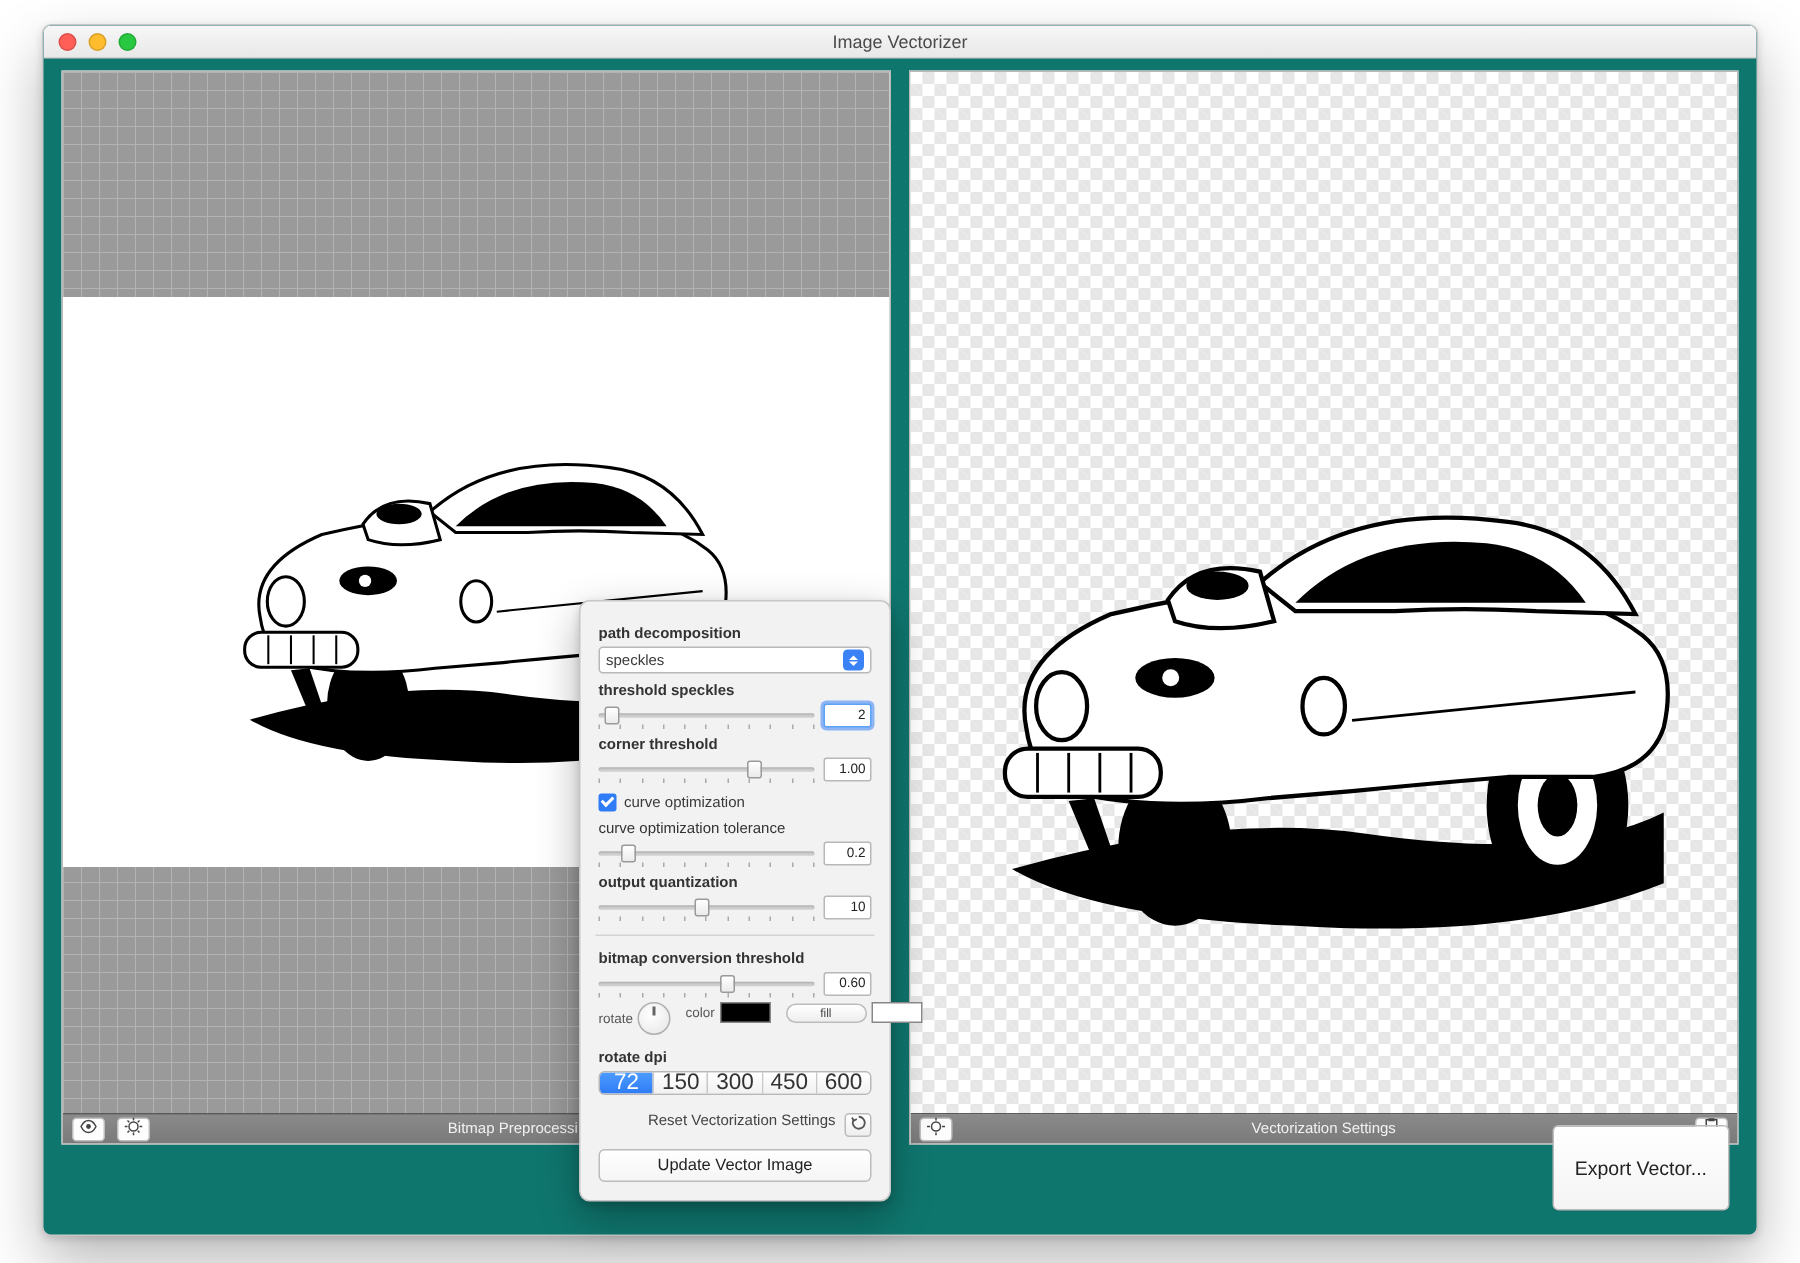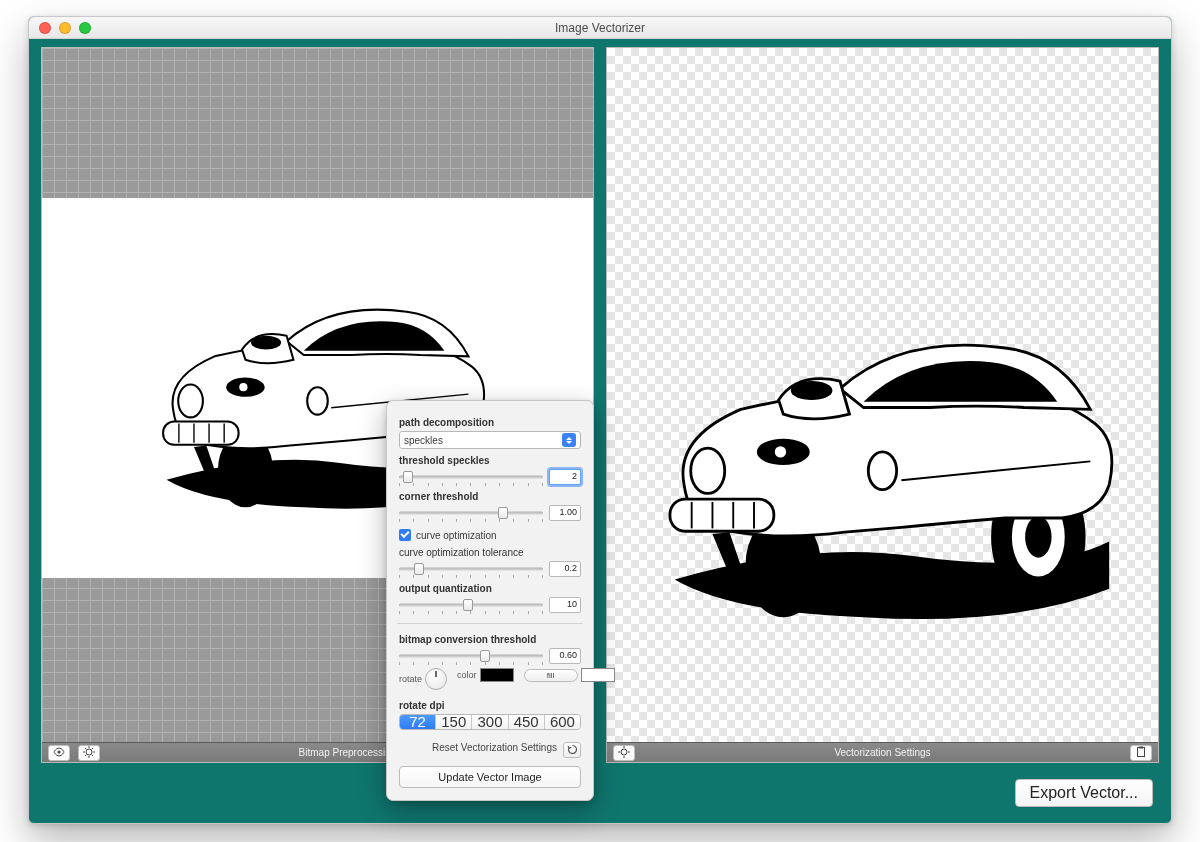--- a/index.html
+++ b/index.html
@@ -99,22 +99,22 @@
     width:22px; height:16px;
     display:flex; align-items:center; justify-content:center;
   }
 
   .export-btn {
     position:absolute;
     right:18px; bottom:16px;
     background:linear-gradient(#ffffff,#f4f4f4);
     border:1px solid #bcbcbc;
     border-radius:4px;
-    font-size:16px;
-    padding:4px 14px;
+    font-size:13px;
+    padding:20px 14px;
     color:#222;
     box-shadow:0 1px 0 rgba(0,0,0,0.05);
   }
 
   
   .popover {
     position:absolute;
     left:386px; top:400px;
     width:208px;
     background:#f2f2f2;

